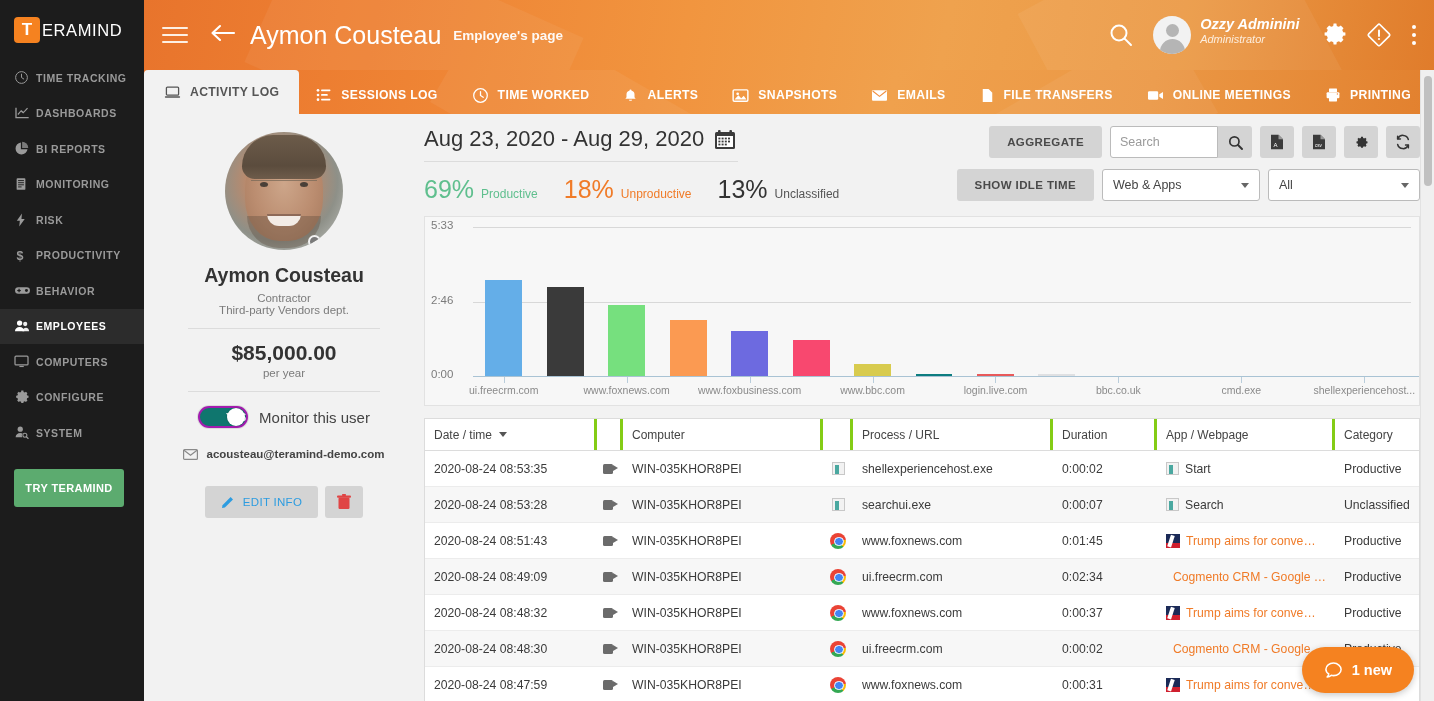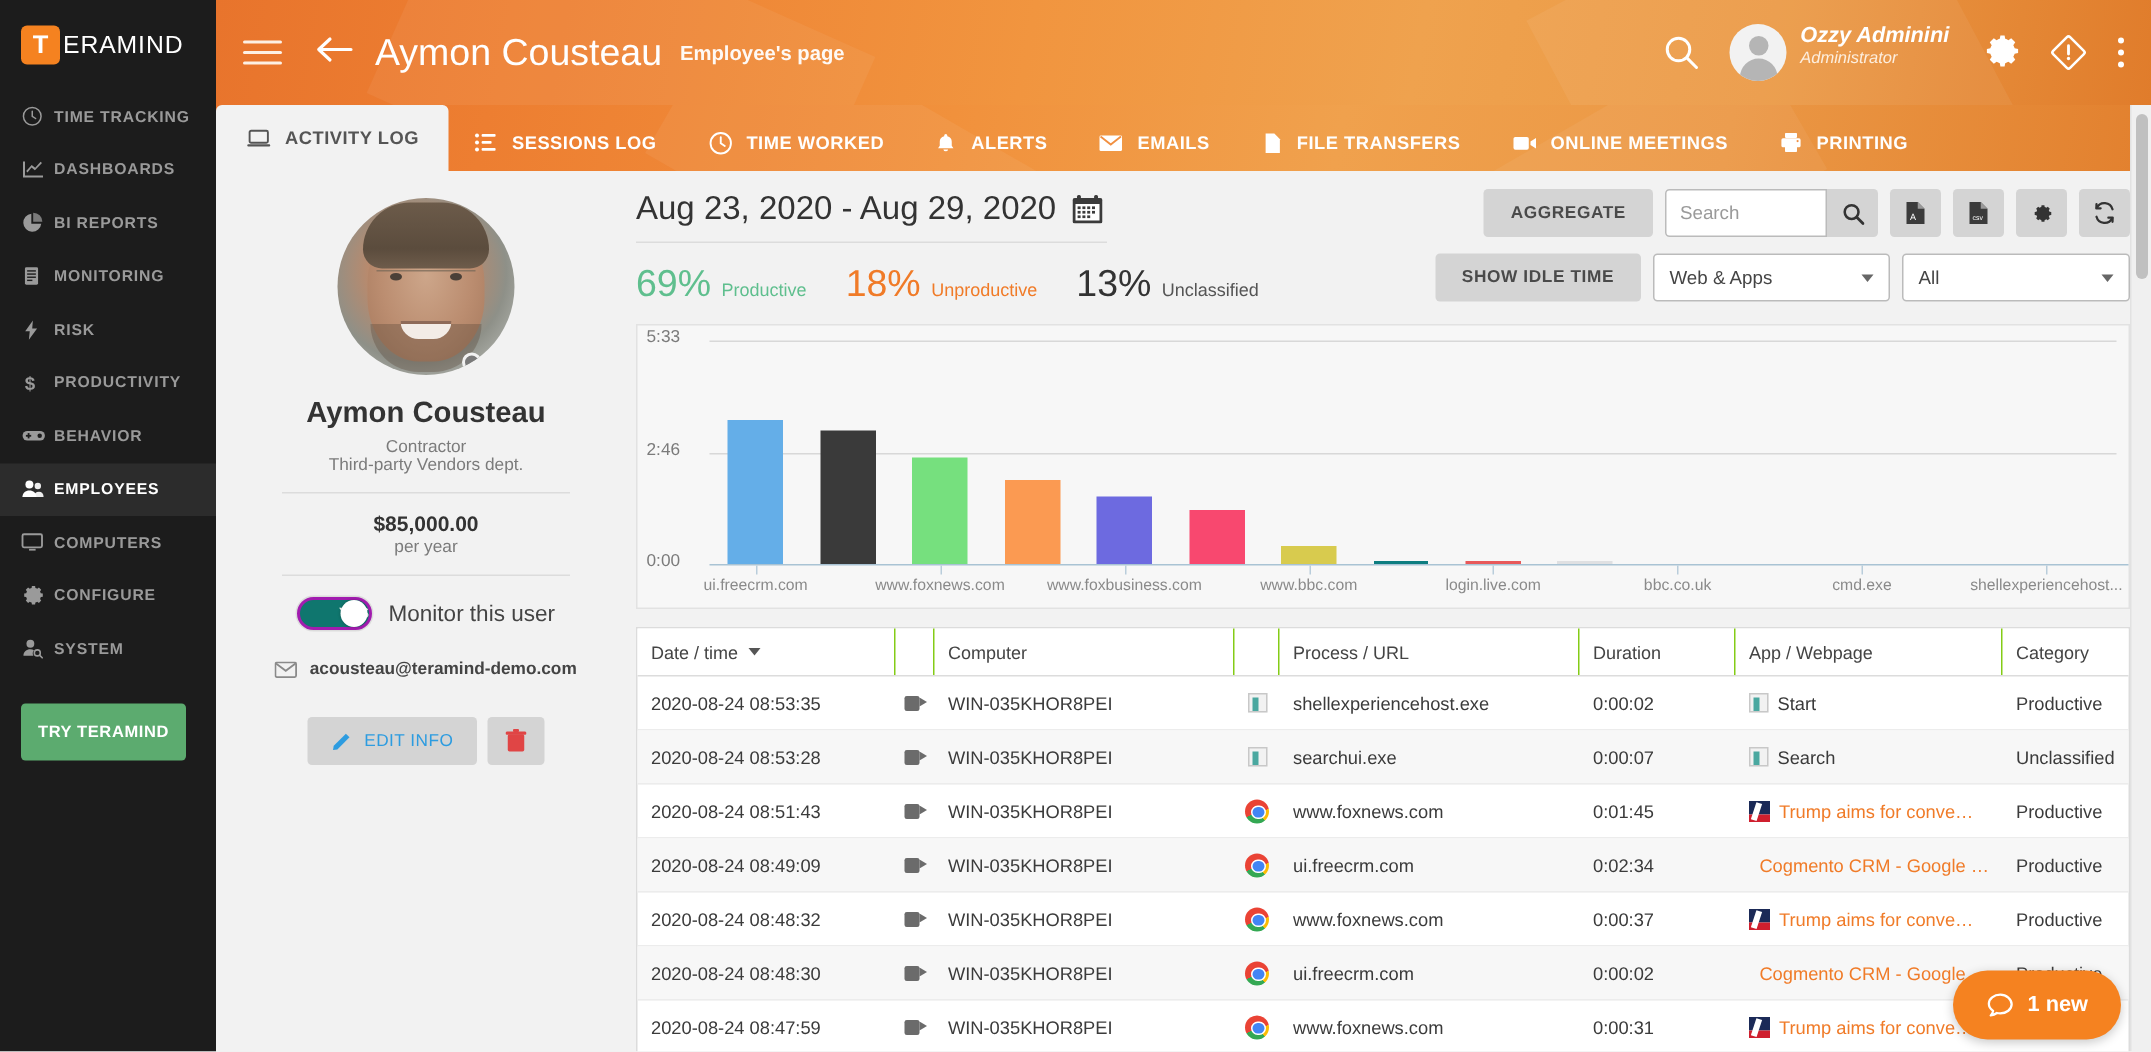--- a/index.html
+++ b/index.html
@@ -162,21 +162,21 @@
     background: rgba(90,72,56,0.35);
   }
   .status-dot {
     position: absolute; width: 13px; height: 13px; border-radius: 50%;
     background: #7a7a7a; right: 22px; bottom: 2px; border: 2px solid #f2f2f2;
   }
   .emp-name { margin-top: 14px; font-size: 19.5px; font-weight: bold; color: #333; }
   .emp-role { margin-top: 5px; font-size: 11.5px; color: #7b7b7b; }
   .emp-dept { font-size: 11.5px; color: #7b7b7b; }
   .divider { width: 192px; height: 1px; background: #dcdcdc; margin: 12px 0; }
-  .salary { font-size: 14px; font-weight: bold; color: #333; }
+  .salary { font-size: 21px; font-weight: bold; color: #333; }
   .salary-per { font-size: 11.5px; color: #7b7b7b; margin-top: 2px; }
   .monitor-row { display: flex; align-items: center; gap: 11px; margin-top: 2px; }
   .toggle {
     width: 50px; height: 22px; border-radius: 12px; background: #0f766e;
     border: 2px solid #a21caf; box-shadow: 0 0 0 1px #dcdcdc;
     display: flex; align-items: center; cursor: pointer; position: relative; justify-content: flex-end;
   }
   .toggle .yes { color: #fff; font-size: 10px; font-weight: bold; margin-left: 6px; }
   .toggle .knob {
     position: absolute; right: 1px; width: 18px; height: 18px;
@@ -261,21 +261,21 @@
   .x-lbl {
     position: absolute; bottom: 6px; font-size: 10.5px; color: #8a8a8a;
     transform: translateX(-50%); white-space: nowrap;
   }
 
   
   .tbl { margin-top: 12px; border: 1px solid #dcdcdc; background: #fff; }
   .tbl-head { display: flex; height: 32px; background: #fff; border-bottom: 1px solid #dcdcdc; }
   .tbl-head .th {
     font-size: 12px; color: #444; display: flex; align-items: center;
-    padding: 0 9px; border-right: 1px solid #84cc16; cursor: pointer;
+    padding: 0 9px; border-right: 3px solid #84cc16; cursor: pointer;
   }
   .tbl-head .th:last-child { border-right: none; }
   .sort-caret { width:0;height:0;border-left:4px solid transparent;border-right:4px solid transparent;border-top:5px solid #555; margin-left:7px; }
   .row { display: flex; height: 36px; border-bottom: 1px solid #ececec; }
   .row.alt { background: #f7f7f7; }
   .row .td {
     font-size: 12.2px; color: #3b3b3b; display: flex; align-items: center;
     padding: 0 9px; overflow: hidden; white-space: nowrap;
   }
   .c-date { width: 172px; flex:0 0 172px; }
@@ -530,20 +530,30 @@
             <span>TIME WORKED</span>
           </div>
           <div class="tab">
             <span class="t-ico">
               <svg width="15" height="15" viewBox="0 0 24 24" fill="currentColor">
                 <path d="M12 2.2a1.7 1.7 0 00-1.7 1.7v.6A6 6 0 005.6 10.4v4.2l-1.8 2.6h16.4l-1.8-2.6v-4.2a6 6 0 00-4.7-5.9v-.6A1.7 1.7 0 0012 2.2z"></path>
                 <path d="M9.4 18.6a2.7 2.7 0 005.2 0z"></path>
               </svg>
             </span>
             <span>ALERTS</span>
+          </div>
+          <div class="tab">
+            <span class="t-ico">
+              <svg width="17" height="17" viewBox="0 0 24 24" fill="currentColor">
+                <rect x="1.6" y="4" width="20.8" height="16" rx="1.6" fill="none" stroke="currentColor" stroke-width="2"></rect>
+                <circle cx="8" cy="9.6" r="1.9"></circle>
+                <path d="M3.6 17.6 L9 11.8 L13 16 L16.6 12.4 L20.4 17.6z"></path>
+              </svg>
+            </span>
+            <span>SNAPSHOTS</span>
           </div>
           <div class="tab">
             <span class="t-ico">
               <svg width="17" height="17" viewBox="0 0 24 24" fill="currentColor">
                 <rect x="1.4" y="4.6" width="21.2" height="14.8" rx="1.4"></rect>
                 <path d="M2.4 5.6 L12 13.2 L21.6 5.6" fill="none" stroke="#f19042" stroke-width="1.7"></path>
               </svg>
             </span>
             <span>EMAILS</span>
           </div>

